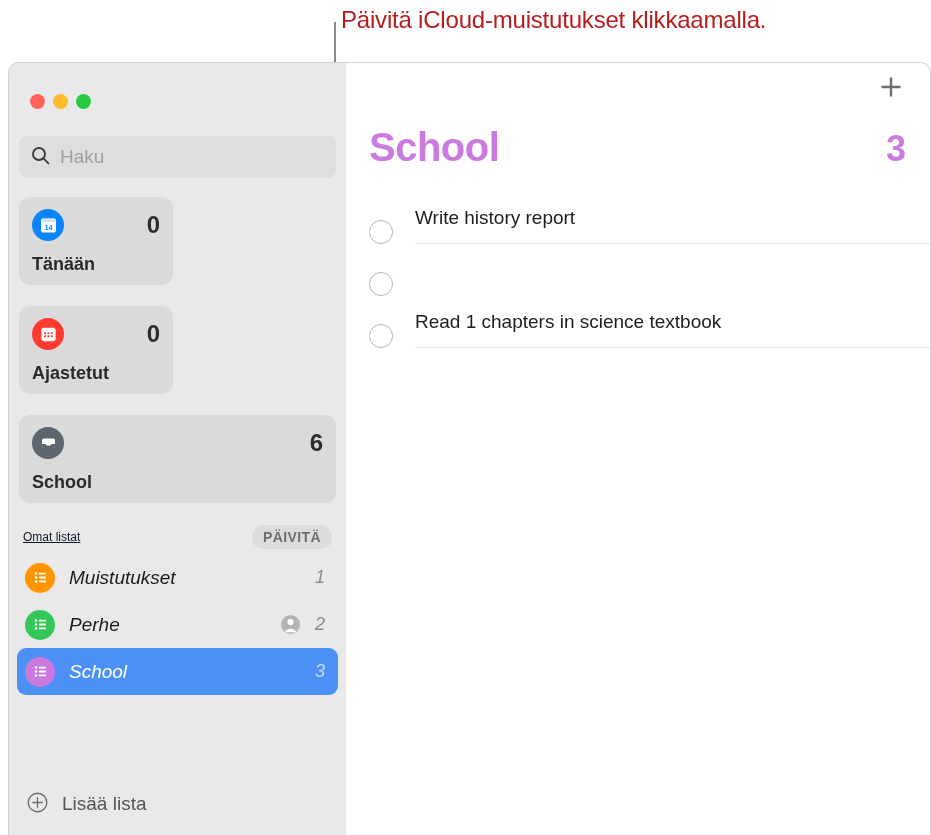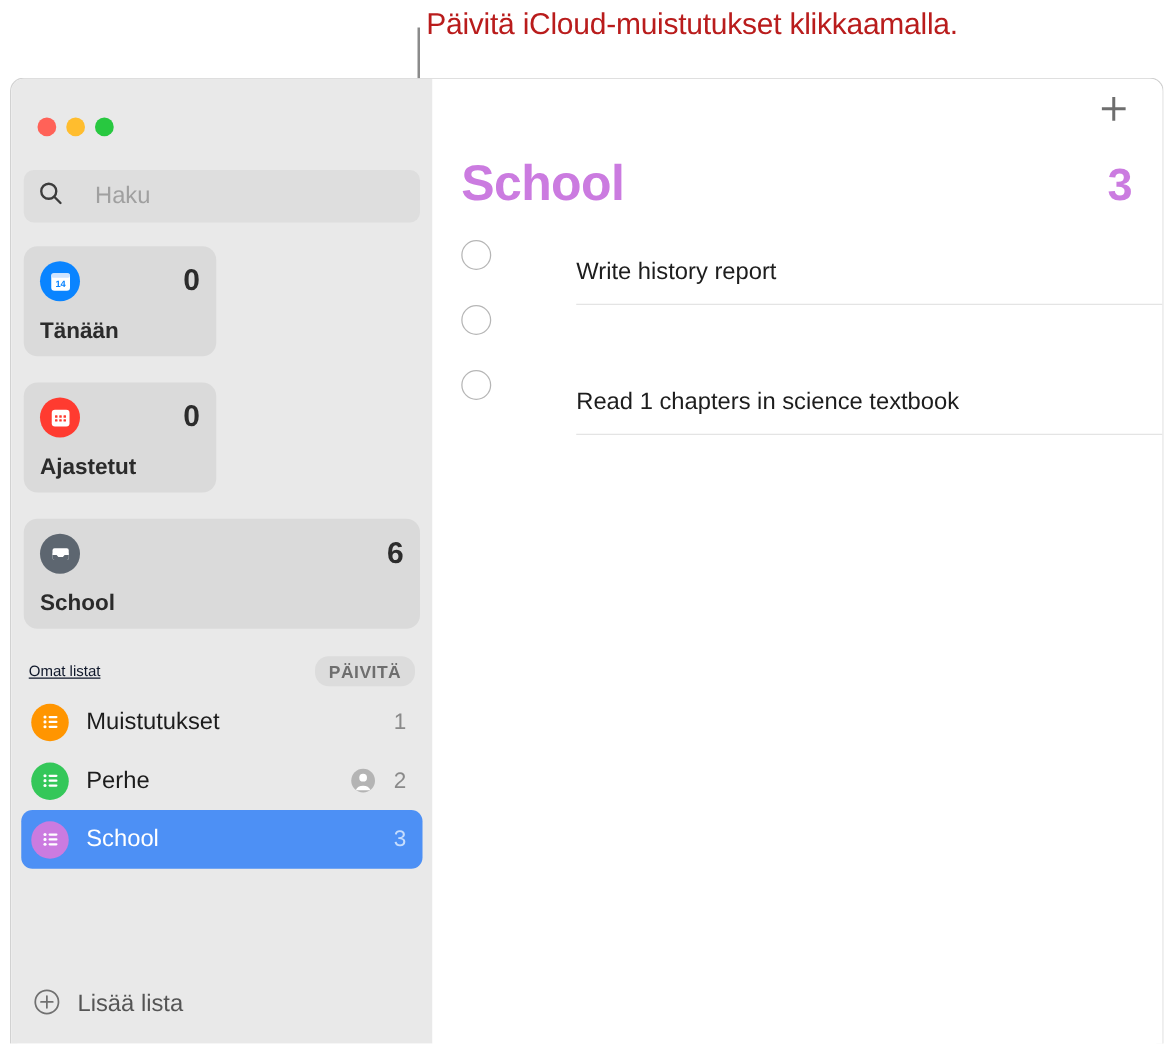--- a/index.html
+++ b/index.html
@@ -95,21 +95,21 @@
     box-sizing: border-box;
   }
   .search-icon { flex: none; display: block; }
   .search-input {
     border: none;
     background: transparent;
     outline: none;
     font-family: "Liberation Sans", sans-serif;
     font-size: 19px;
     color: #333;
-    margin-left: 26px;
+    margin-left: 10px;
     width: 100%;
     padding: 0;
   }
   .search-input::placeholder { color: #a0a0a0; }
 
   
   .cards {
     margin: 19px 10px 0 10px;
     display: flex;
     flex-wrap: wrap;
@@ -164,21 +164,21 @@
     background: #dcdcdc;
     border-radius: 11px;
     padding: 4px 11px 4px 11px;
     font-size: 14px;
     font-weight: bold;
     letter-spacing: 0.4px;
     color: #6e6e6e;
   }
 
   
-  .lists { margin: 6px 8px 0 8px; }
+  .lists { margin: 6px 8px 0 8px; font-style: italic; }
   .list-row {
     height: 47px;
     border-radius: 9px;
     display: flex;
     align-items: center;
     padding: 0 13px 0 8px;
     box-sizing: border-box;
   }
   .list-row.selected { background: #4d90f5; }
   .list-icon {
@@ -242,24 +242,23 @@
     letter-spacing: -0.5px;
   }
   .list-title-count {
     font-size: 36px;
     font-weight: bold;
     color: #cb7be0;
   }
   .reminders { margin-top: 22px; }
   .reminder-row {
     display: flex;
-    align-items: flex-start;
+    align-items: flex-end;
     height: 52px;
     padding-left: 23px;
-    gap: 46px;
   }
   .check-circle {
     width: 24px; height: 24px;
     border-radius: 50%;
     border: 1.6px solid #b6b6b6;
     box-sizing: border-box;
     flex: none;
   }
   .reminder-body {
     margin-left: 22px;

